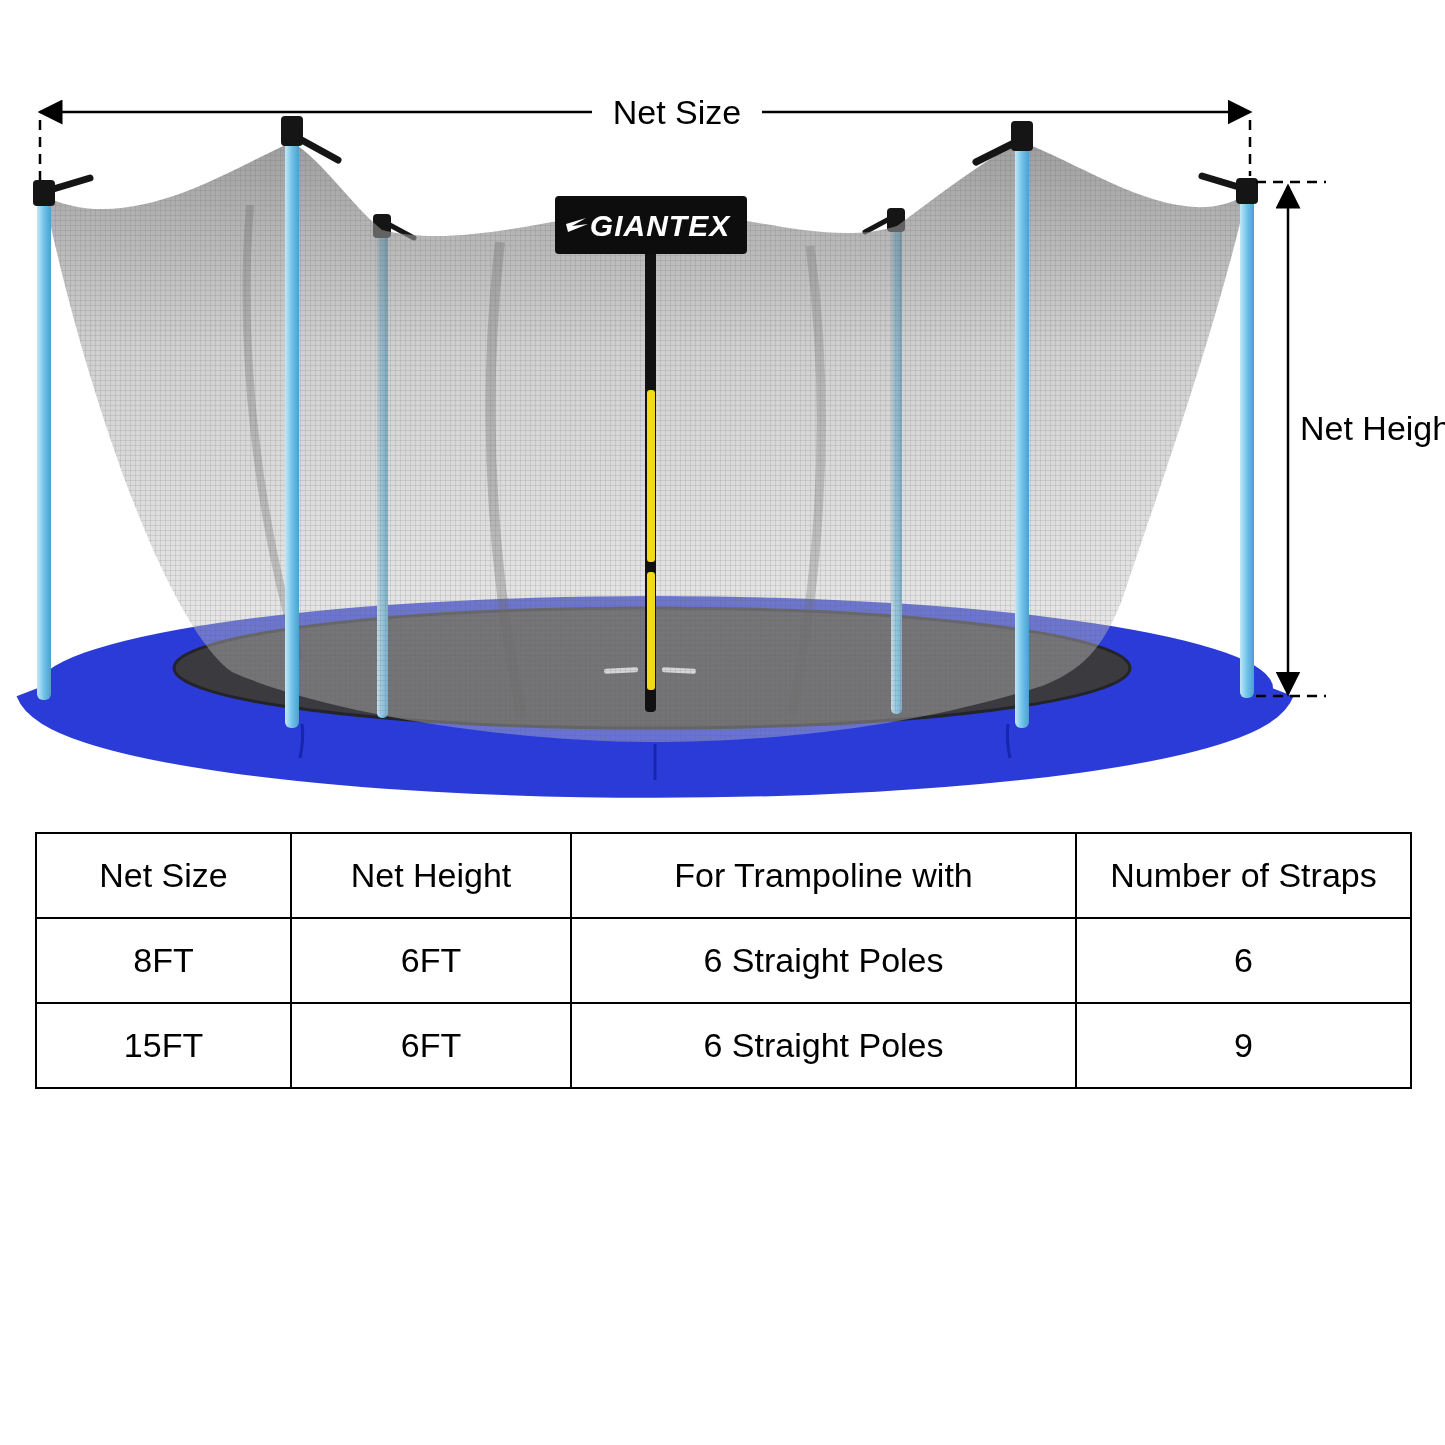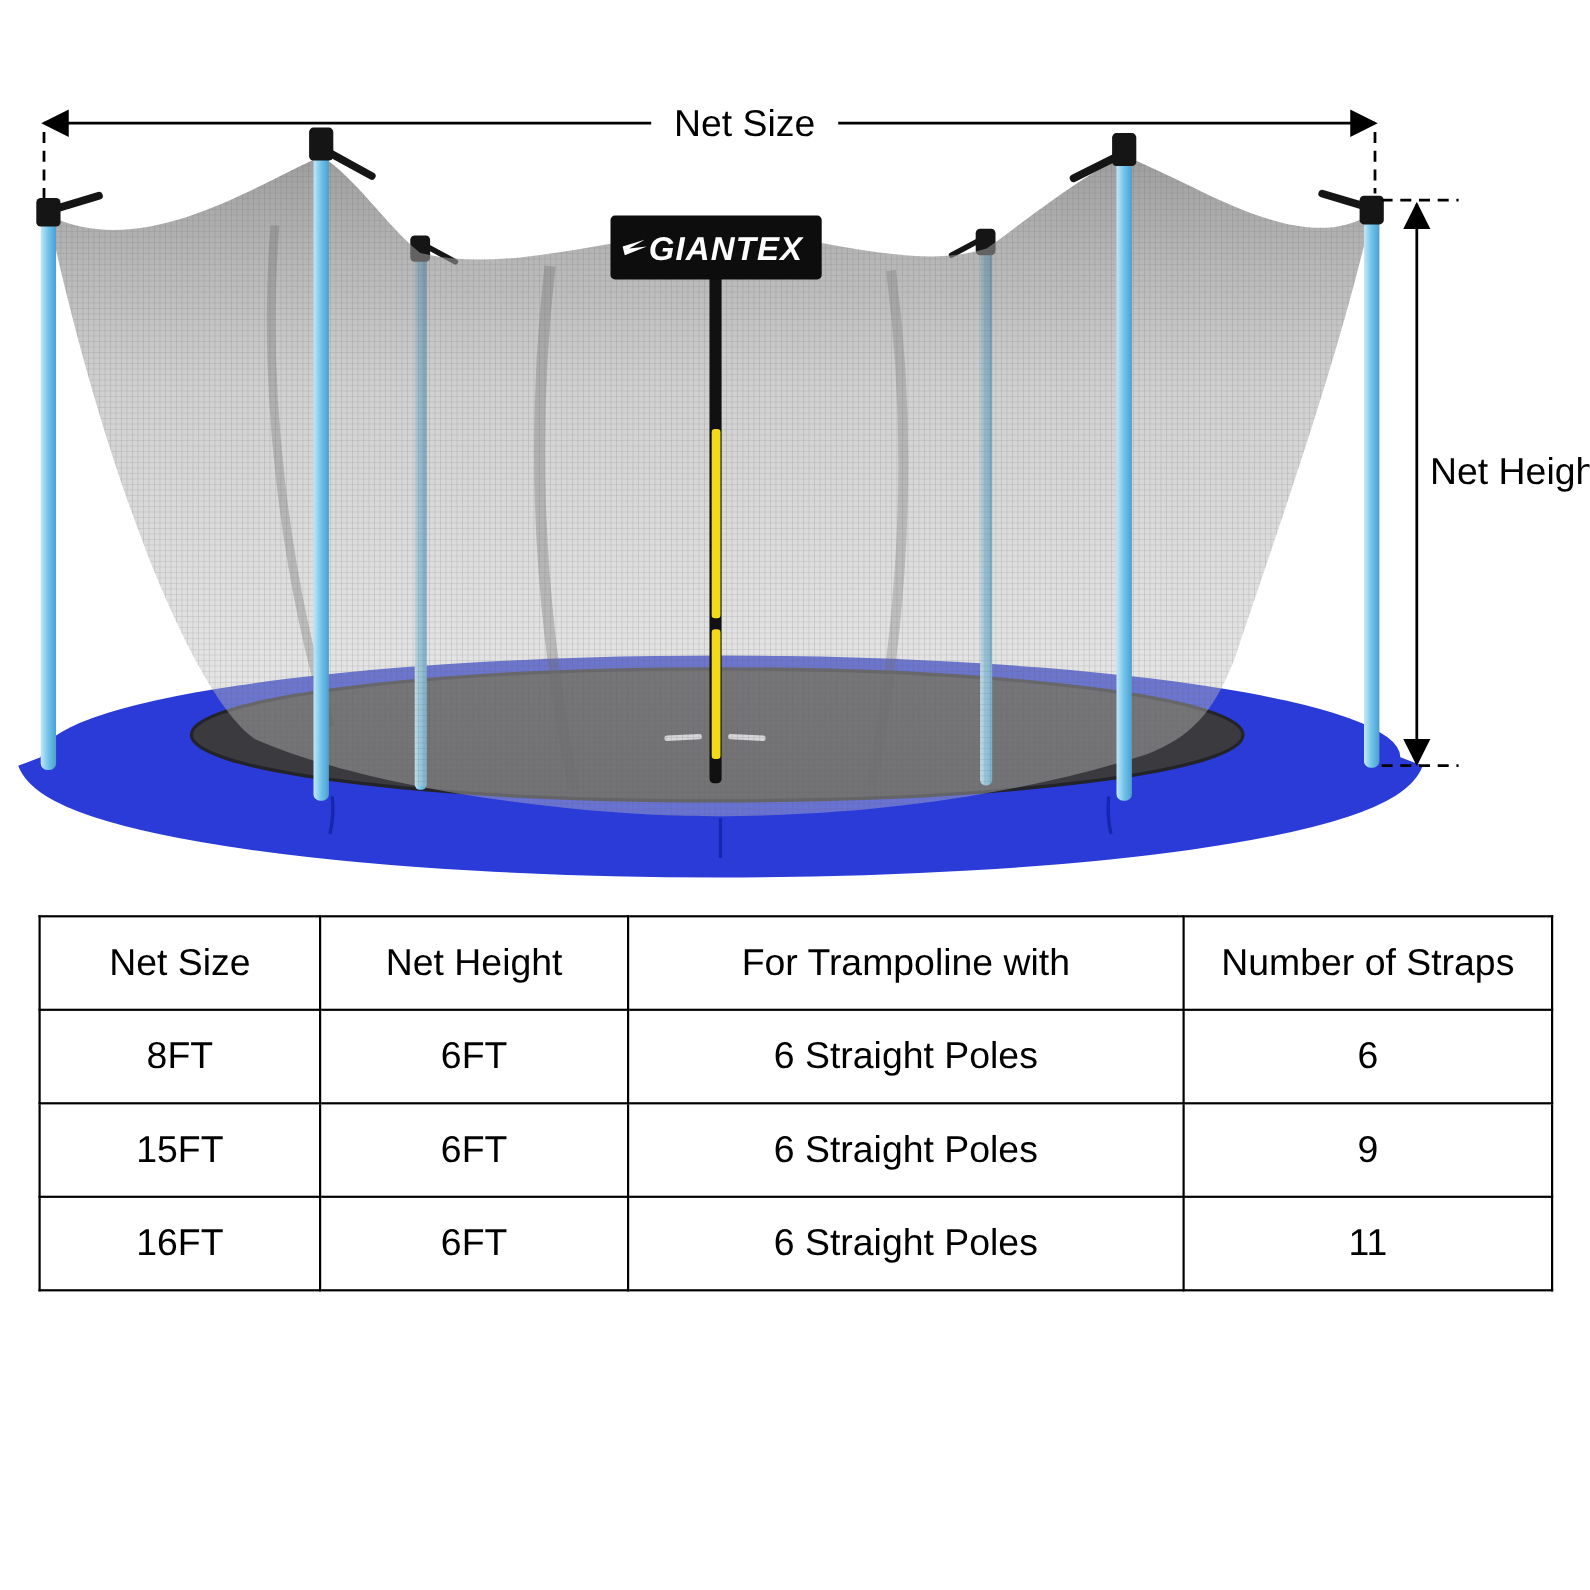--- a/index.html
+++ b/index.html
@@ -181,21 +181,15 @@
         <td>6FT</td>
         <td>6 Straight Poles</td>
         <td>6</td>
       </tr>
       <tr>
         <td>15FT</td>
         <td>6FT</td>
         <td>6 Straight Poles</td>
         <td>9</td>
       </tr>
-      <tr>
-        <td>16FT</td>
-        <td>6FT</td>
-        <td>6 Straight Poles</td>
-        <td>11</td>
-      </tr>
     </tbody>
   </table>
 </div>
 
 </body></html>

